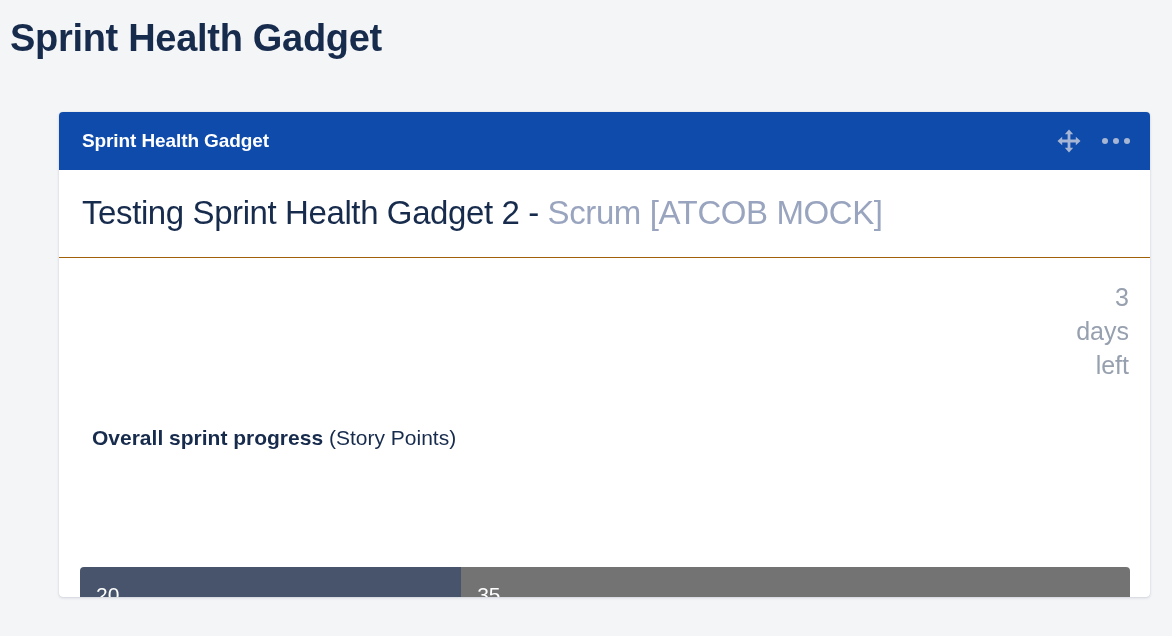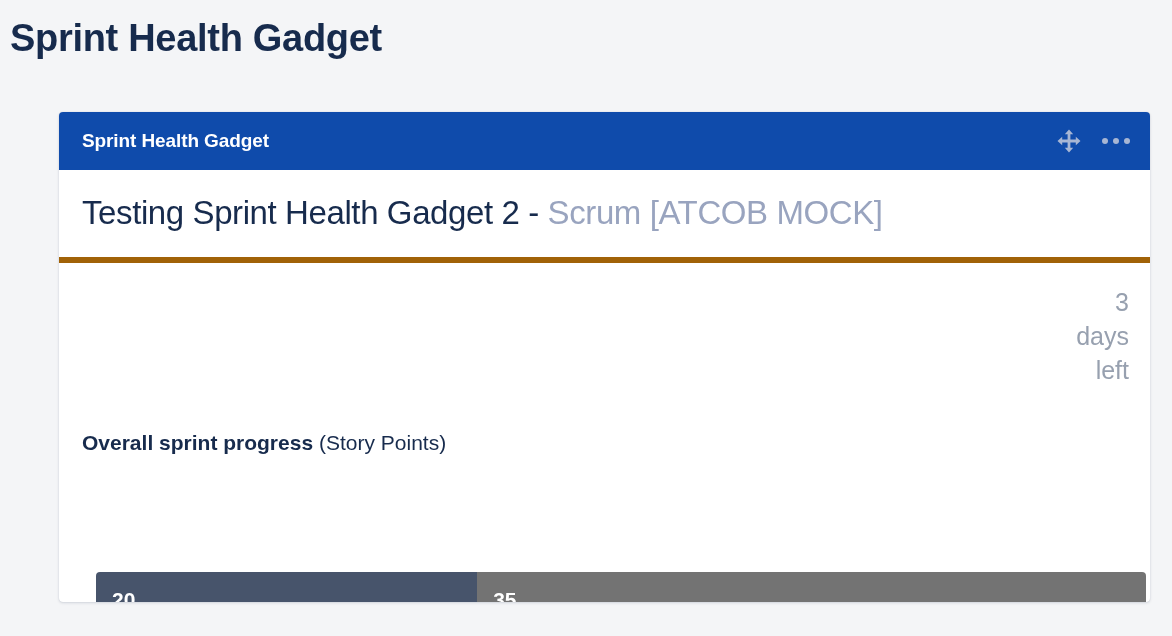--- a/index.html
+++ b/index.html
@@ -81,55 +81,54 @@
     display: block;
     width: 6px;
     height: 6px;
     border-radius: 50%;
     background: #a7b6d4;
   }
 
   
   .sprint-title-row {
     padding: 22px 26px 24px 23px;
-    border-bottom: 6px solid #a16207;
+    border-bottom: 1px solid #a16207;
   }
   .sprint-title {
     font-size: 33px;
     color: #172b4d;
     line-height: 1.25;
     letter-spacing: -0.4px;
     white-space: nowrap;
   }
   .sprint-title .board-name {
     color: #99a4bf;
   }
 
   
   .gadget-body {
     position: relative;
     padding: 22px 5px 26px 21px;
     height: 339px;
-    margin-left: 16px;
   }
 
   .days-left {
     position: absolute;
     right: 21px;
     top: 22px;
     width: 64px;
     text-align: right;
     font-size: 25px;
     line-height: 34px;
     color: #97a0af;
   }
 
   .progress-label {
     position: absolute;
-    left: 7px;
+    left: 33px;
     top: 168px;
     font-size: 21px;
     color: #172b4d;
     white-space: nowrap;
   }
   .progress-label .bold { font-weight: bold; }
   .progress-label .unit { font-weight: normal; }
 
   
   .progress-bar {
@@ -141,21 +140,21 @@
     display: flex;
     border-radius: 4px;
     overflow: hidden;
   }
   .progress-seg {
     display: flex;
     align-items: center;
     padding-left: 16px;
     color: #ffffff;
     font-size: 21px;
-    font-weight: bold;
+    font-weight: normal;
   }
   .seg-completed { background: #47546b; }
   .seg-remaining { background: #0f5bd1; }
 </style>
 </head>
 <body style="background: rgb(244, 245, 247);">
 
 <h1 class="page-title">Sprint Health Gadget</h1>
 
 <div class="gadget-card">

